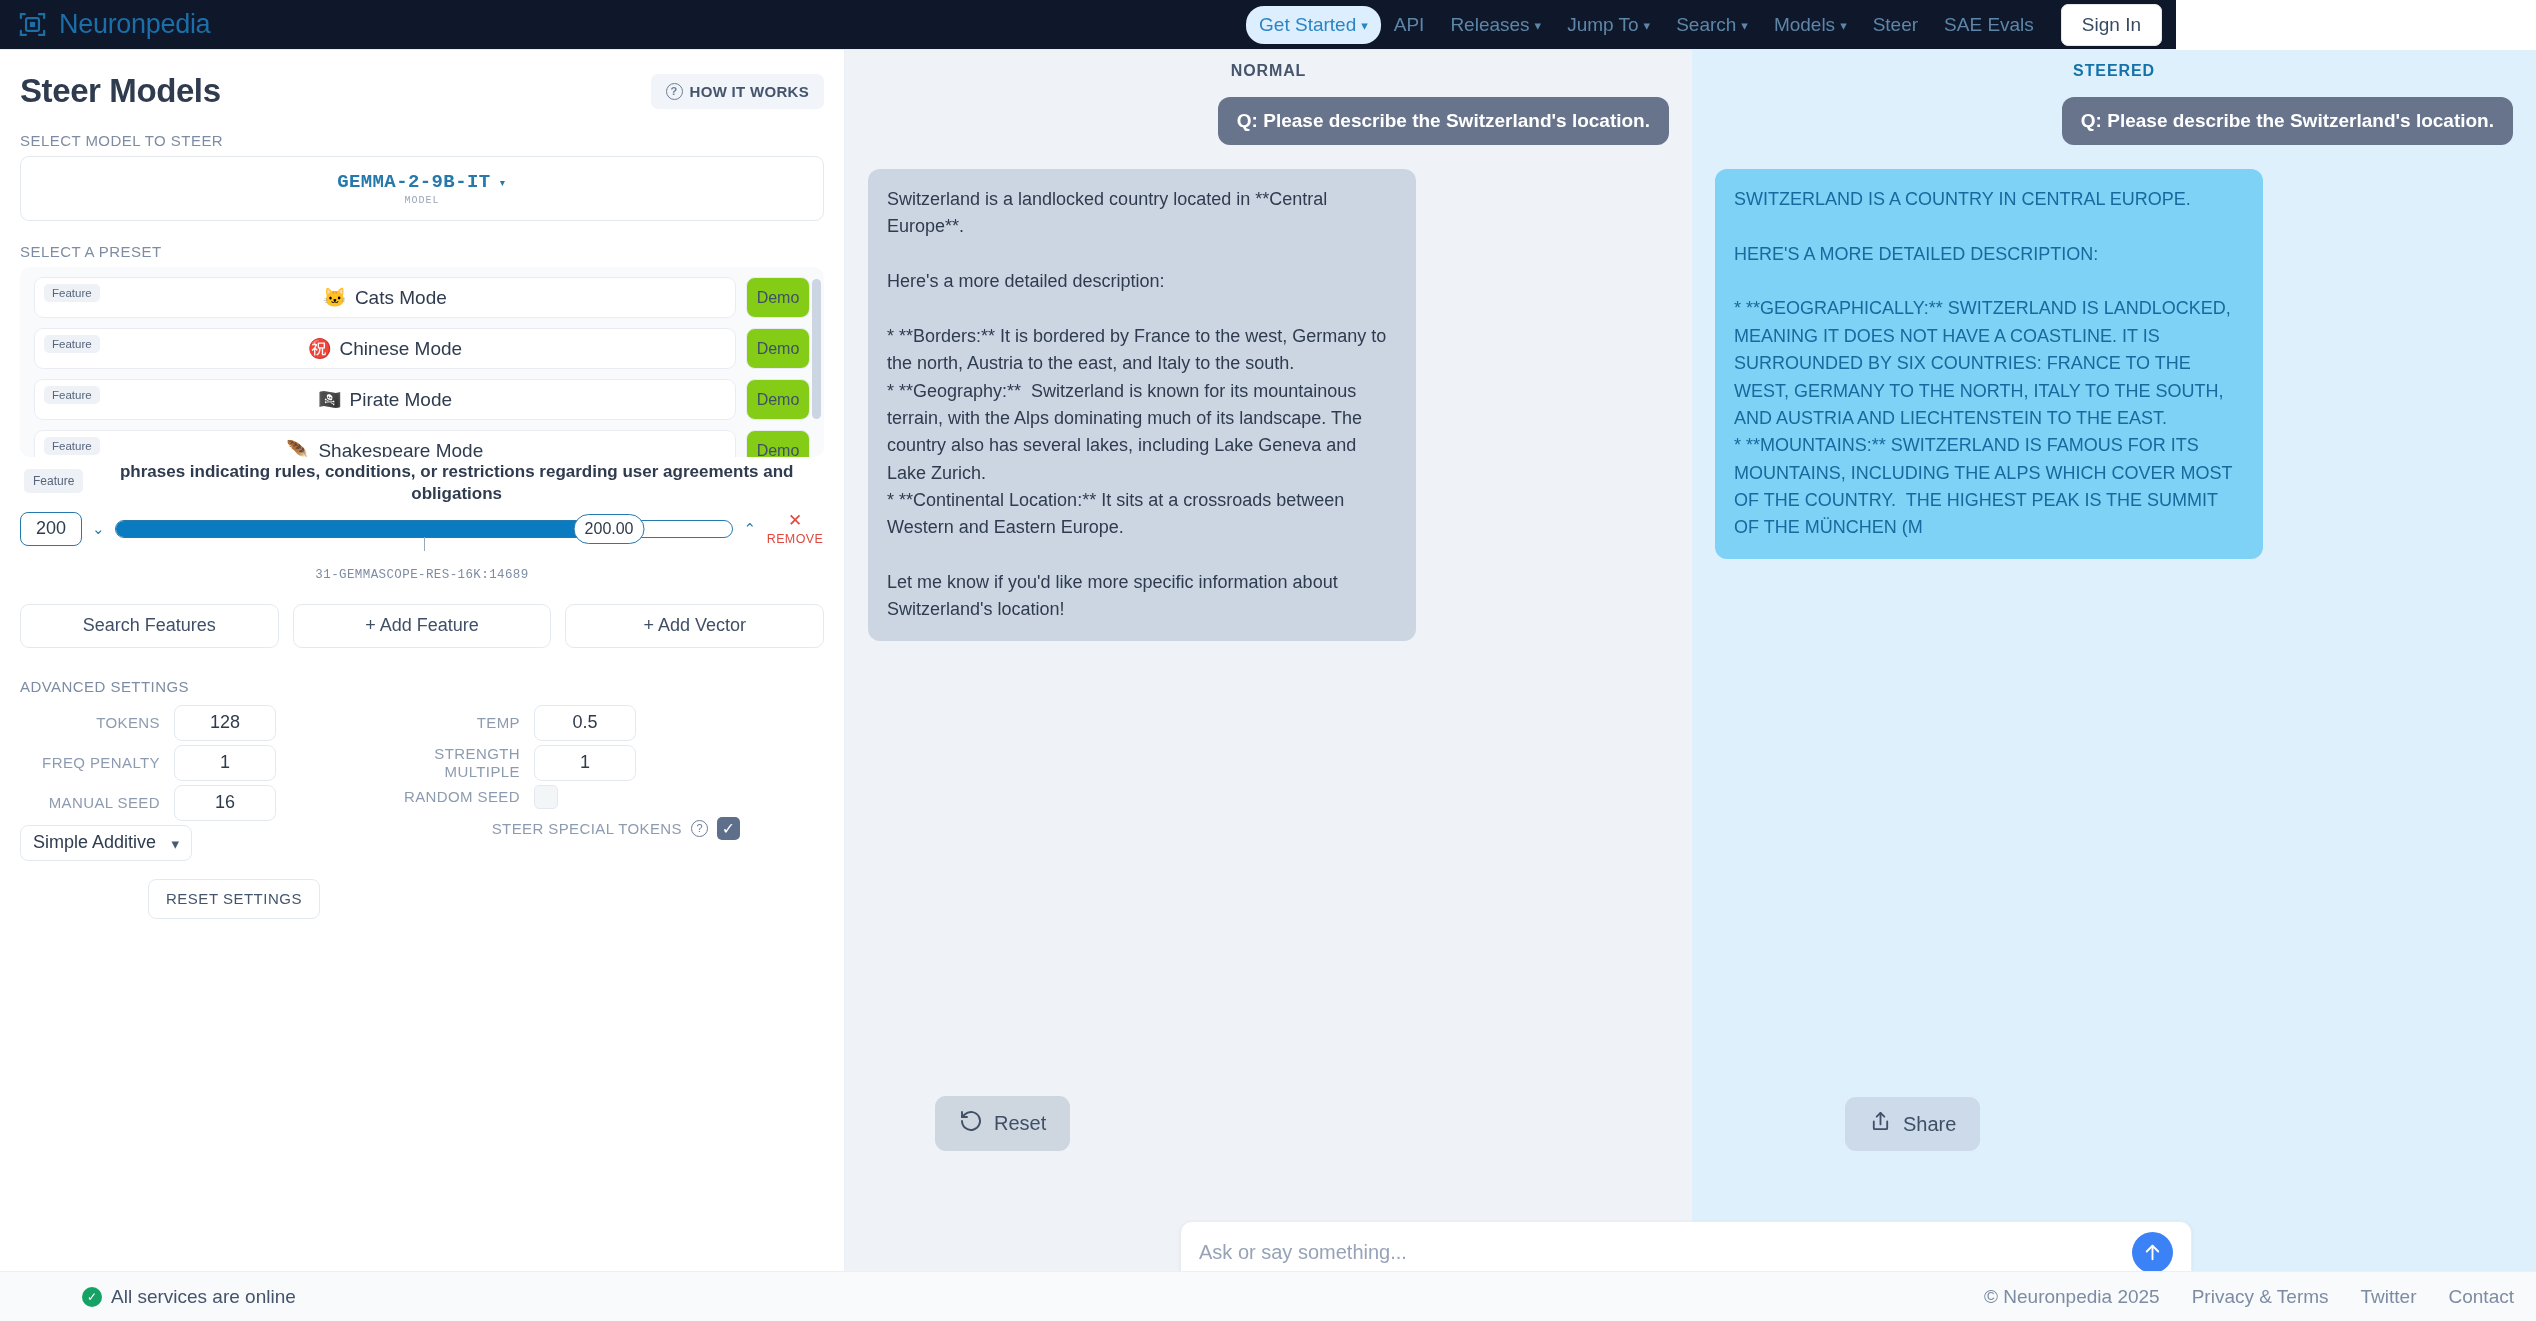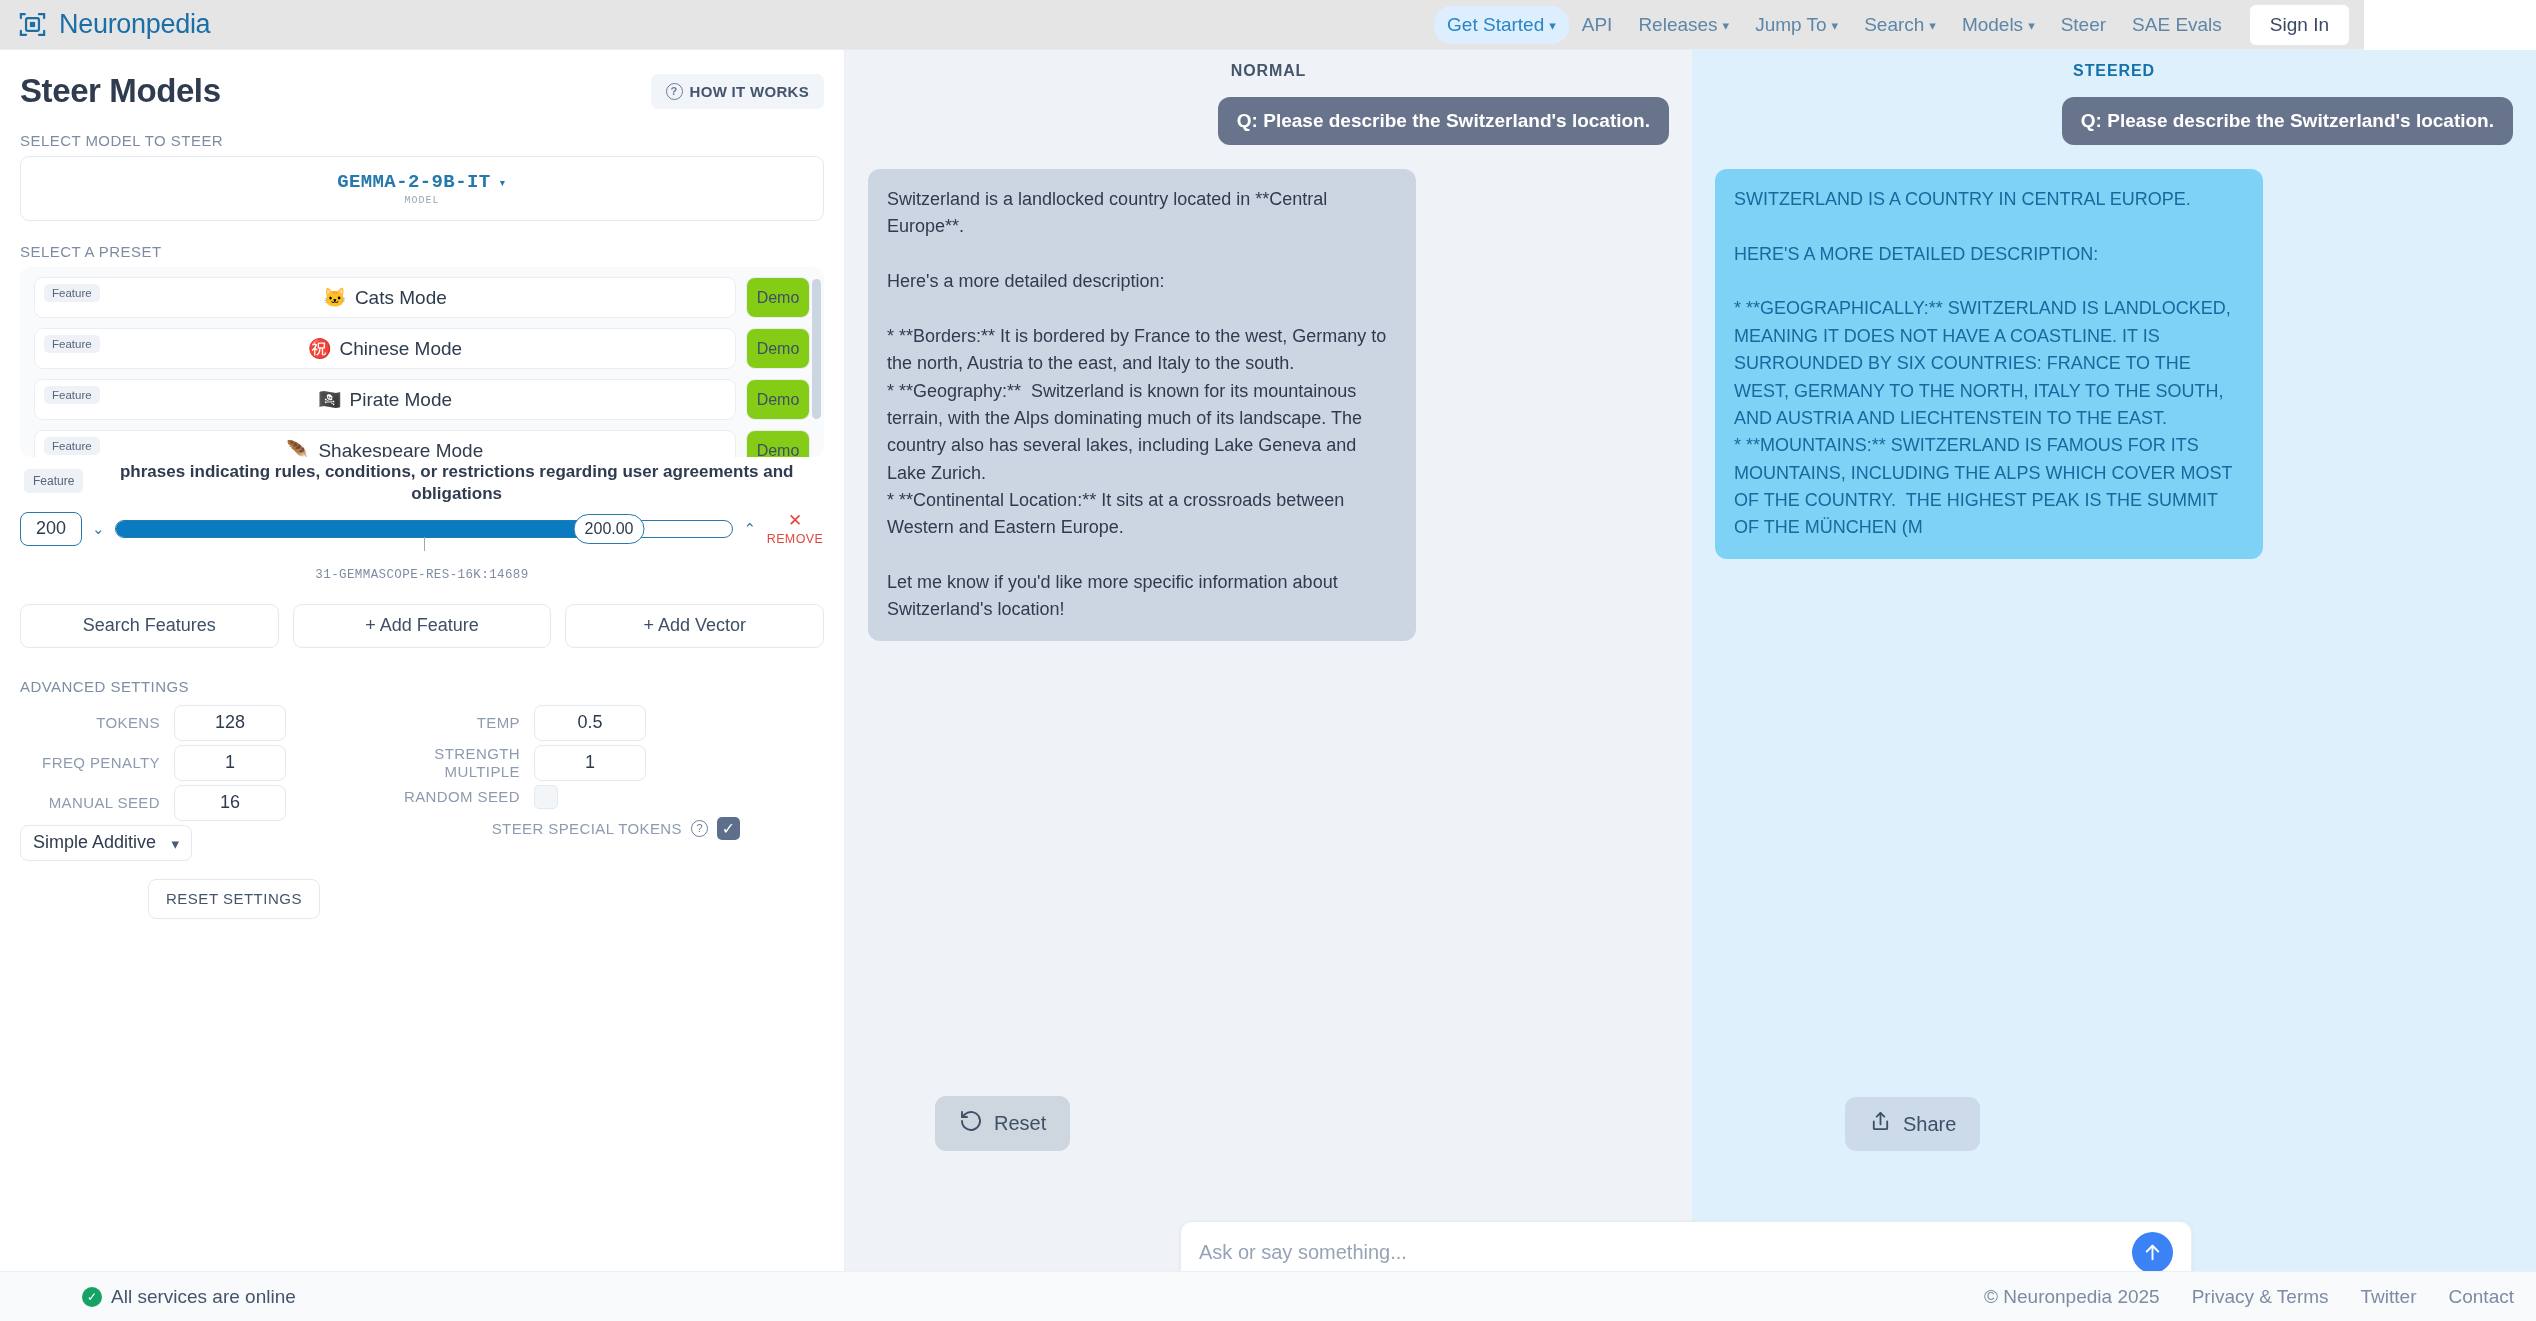--- a/index.html
+++ b/index.html
@@ -5,22 +5,22 @@
   * { box-sizing: border-box; margin: 0; padding: 0; }
   html, body {
     width: 2536px; height: 1321px;
     font-family: "Liberation Sans", sans-serif;
     background: #ffffff; overflow: hidden;
   }
   body { position: relative; }
 
   
   .navbar {
-    position: absolute; top: 0; left: 0; width: 2364px; height: 50px;
-    background: #e5e5e5; border-bottom: 1px solid #e9edf3;
+    position: absolute; top: 0; left: 0; width: 2176px; height: 50px;
+    background: #0f172a; border-bottom: 1px solid #e9edf3;
     display: flex; align-items: center; z-index: 40;
   }
   .brand { display: flex; align-items: center; gap: 11px; margin-left: 17px; }
   .brand-logo { width: 31px; height: 31px; color: #1c6ea4; display:block; }
   .brand-name { font-size: 27px; color: #1a6fa8; letter-spacing: -0.3px; }
   .nav-right { margin-left: auto; display: flex; align-items: center; gap: 0px; margin-right: 14px; }
   .nav-item {
     font-size: 19px; color: #5d86a8; padding: 8px 13px; border-radius: 18px;
     display: flex; align-items: center; gap: 5px; white-space: nowrap; cursor: pointer;
   }
@@ -132,21 +132,21 @@
   
   .adv-grid { display:flex; gap:0px; margin-top: 10px; }
   .adv-col { display:flex; flex-direction:column; gap:4px; }
   .adv-col.left { width:360px; }
   .adv-col.right { width:360px; }
   .adv-row { display:flex; align-items:center; gap:14px; }
   .adv-lbl {
     width:140px; text-align:right; font-size:15px; color:#8d9bb0; letter-spacing:0.4px; line-height:1.15;
   }
   .adv-input {
-    width:112px; height:36px; border:1px solid #e4e9f0; border-radius:8px;
+    width:102px; height:36px; border:1px solid #e4e9f0; border-radius:8px;
     text-align:center; font-size:18px; color:#2f3b4e; background:#fff;
   }
   .adv-checkbox-empty {
     width:24px; height:24px; border:1px solid #e4e9f0; border-radius:5px; background:#f3f6f9; cursor:pointer;
   }
   .select-additive {
     width:172px; height:36px; border:1px solid #e4e9f0; border-radius:8px; background:#fff;
     display:flex; align-items:center; padding: 0 12px; font-size:18px; color:#2f3b4e; cursor:pointer;
   }
   .select-additive .chev { margin-left:auto; font-size:15px; color:#4a5a70; }

